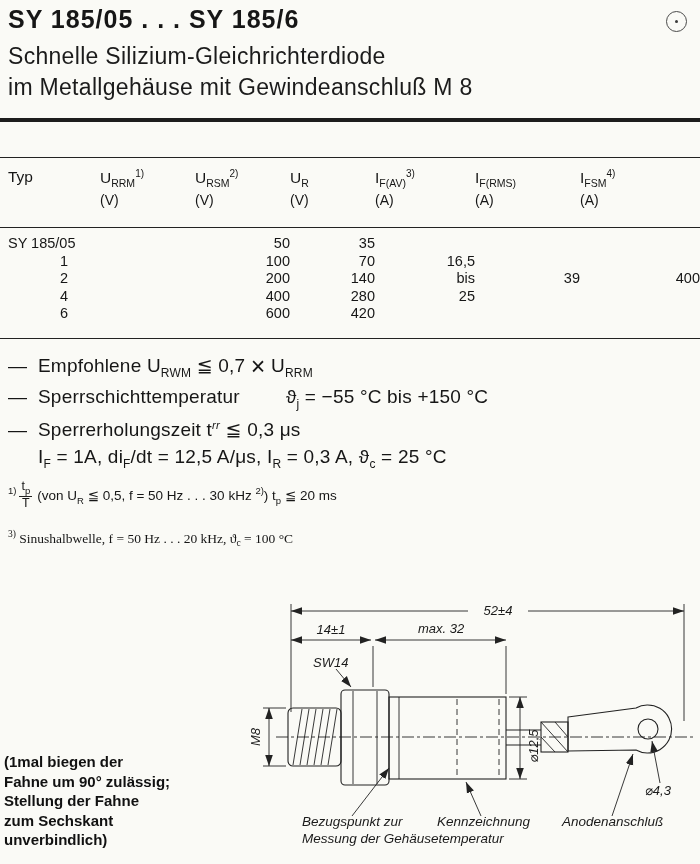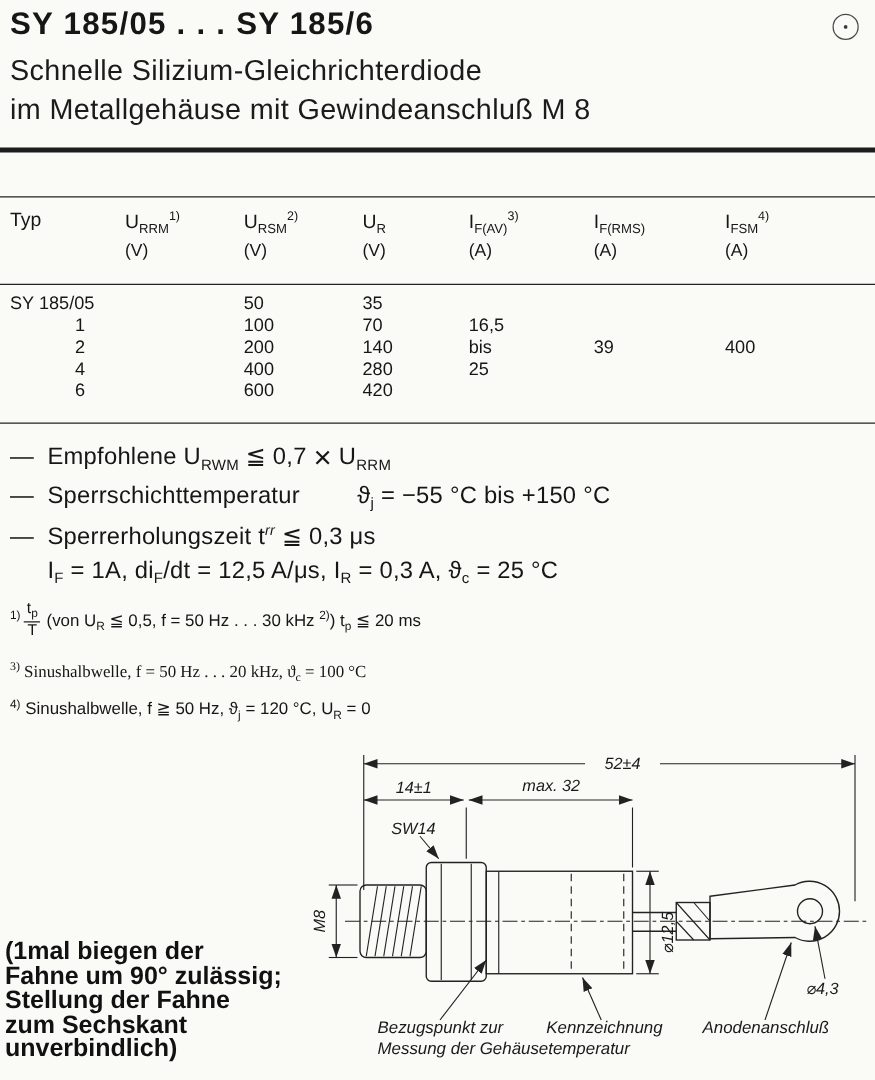--- a/index.html
+++ b/index.html
@@ -19,21 +19,21 @@
   .tbl { position:absolute; left:0; top:157px; width:700px; height:182px; border-top:1.5px solid #222; border-bottom:1.5px solid #222; }
   .grid7 { display:grid; grid-template-columns:100px 95px 95px 85px 100px 105px 120px; }
   .tbl-head { height:70px; border-bottom:1.5px solid #222; }
   .th { padding-top:10px; font-size:15.5px; }
   .th sub { font-size:10.5px; }
   .th sup { font-size:10px; }
   .th .unit { font-size:14px; margin-top:3px; }
   .th.typ { text-align:left; padding-left:8px; }
   .tbl-body { padding-top:7px; }
   .tr { height:17.5px; line-height:17.5px; font-size:14.5px; }
-  .td { text-align:left; }
+  .td { text-align:right; }
   .td.typ { text-align:left; padding-left:8px; }
   .td.typ.indent { padding-left:60px; }
   
   .note { position:absolute; left:8px; font-size:19px; letter-spacing:0.2px; white-space:nowrap; }
   .note .dash { display:inline-block; width:30px; }
   .note sub { font-size:12px; }
   .note sup { font-size:11.5px;font-style:italic; }
   .note .times { font-size:25px; vertical-align:-3px; }
   .note .ml46 { margin-left:46px; }
   .note.indent { left:38px; }
@@ -44,21 +44,21 @@
   .frac { display:inline-block; vertical-align:middle; text-align:center; font-size:12.5px; line-height:1.1; margin:0 5px 2px 3px; }
   .frac .num { display:block; border-bottom:1.2px solid #222; padding:0 2px; }
   .frac .den { display:block; }
   
   .drawing { position:absolute; left:0; top:595px; width:700px; height:269px; }
   svg .s { stroke:#222; stroke-width:1.1; fill:none; }
   svg .thin { stroke-width:0.9; }
   svg text { fill:#1a1a1a; font-family:"Liberation Sans","DejaVu Sans",sans-serif; font-style:italic; stroke:none; }
   svg text.dim { font-size:13px; }
   svg text.lbl { font-size:13.5px; }
-  .side-note { position:absolute; left:4px; top:752px; font-size:20px; font-weight:bold; line-height:19.5px; color:#111; }
+  .side-note { position:absolute; left:4px; top:752px; font-size:15px; font-weight:bold; line-height:19.5px; color:#111; }
 </style>
 </head>
 <body>
 
 <div class="page">
 
   <h1 class="title">SY 185/05 . . . SY 185/6</h1>
   <div class="logo">
       <span class="dot"></span>
     </div>
@@ -156,23 +156,20 @@
   </div>
   <div class="note indent" style="top:446px;">
     <span>I</span><sub>F</sub><span> = 1A, di</span><sub>F</sub><span>/dt = 12,5 A/μs, I</span><sub>R</sub><span> = 0,3 A, ϑ</span><sub>c</sub><span> = 25 °C</span>
   </div>
 
   <div class="fn" style="top:480px;">
     <sup>1)</sup><span class="frac"><span class="num"><span>t</span><sub>p</sub></span><span class="den">T</span></span><span>(von U</span><sub>R</sub><span> ≦ 0,5, f = 50 Hz . . . 30 kHz </span><sup>2)</sup><span>) t</span><sub>p</sub><span> ≦ 20 ms</span>
   </div>
   <div class="fn" style="top:529px;font-family:Liberation Serif, serif;">
     <sup>3)</sup><span> Sinushalbwelle, f = 50 Hz . . . 20 kHz, ϑ</span><sub>c</sub><span> = 100 °C</span>
-  </div>
-  <div class="fn" style="top:558px;">
-    <sup>4)</sup><span> Sinushalbwelle, f ≧ 50 Hz, ϑ</span><sub>j</sub><span> = 120 °C, U</span><sub>R</sub><span> = 0</span>
   </div>
 
   <svg class="drawing" viewBox="0 595 700 269">
     <defs>
       <marker id="ah" markerUnits="userSpaceOnUse" markerWidth="12" markerHeight="10" refX="11" refY="5" orient="auto-start-reverse">
         <path d="M0,1.2 L11,5 L0,8.8 Z" fill="#222"></path>
       </marker>
     </defs>
     <g class="s">
 

